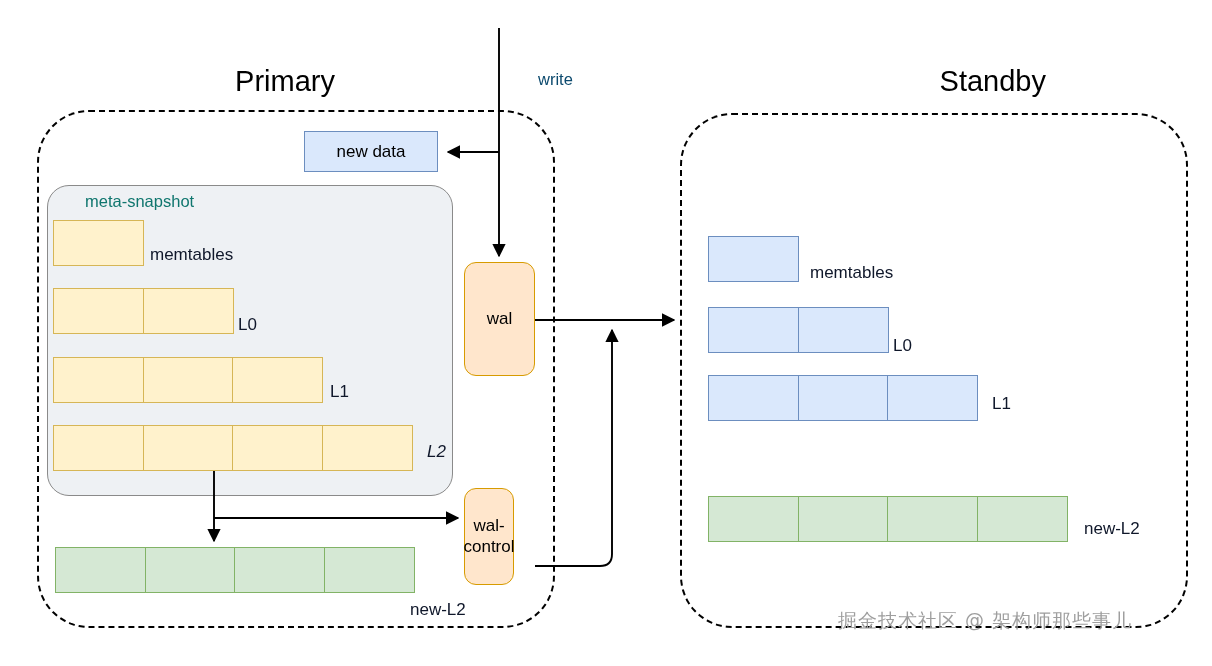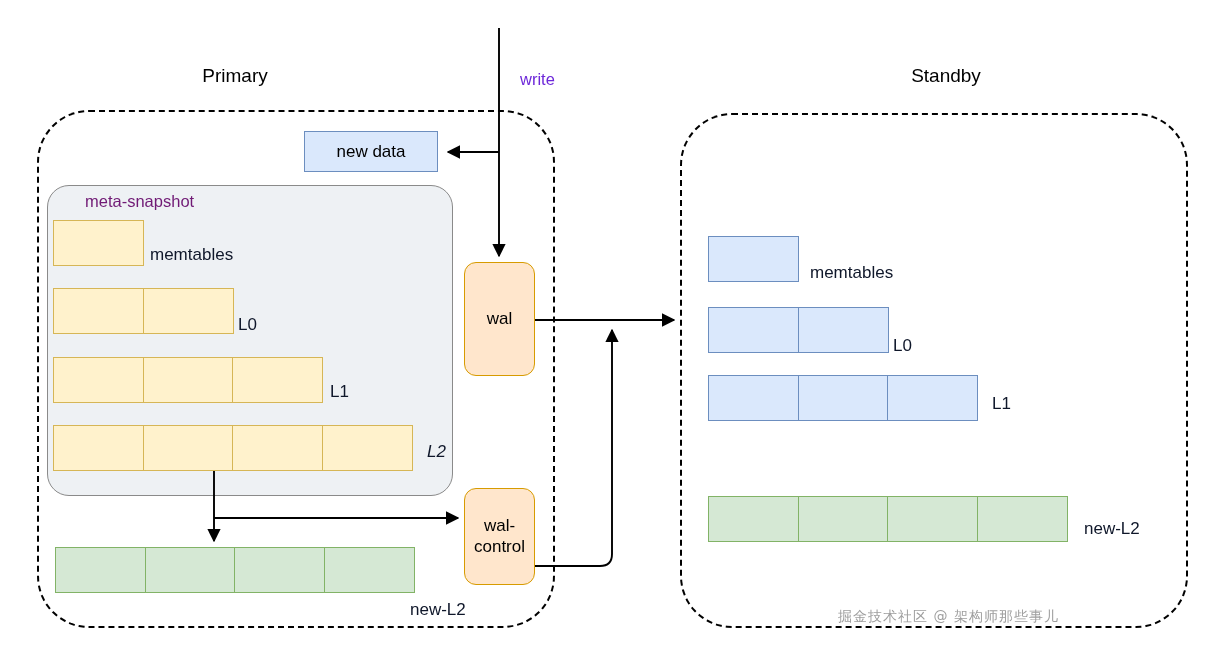--- a/index.html
+++ b/index.html
@@ -24,39 +24,39 @@
   .cluster {
     border: 2px dashed #000000;
     border-radius: 52px;
     background: transparent;
   }
   #primary-cluster { left: 37px; top: 110px; width: 518px; height: 518px; }
   #standby-cluster { left: 680px; top: 113px; width: 508px; height: 515px; }
 
   
   .cluster-title {
-    font-size: 19px;
+    font-size: 29px;
     color: #000000;
-    text-align: center;
+    text-align: right;
     white-space: nowrap;
   }
   #primary-title { left: 135px; top: 65px; width: 200px; }
   #standby-title { left: 846px; top: 65px; width: 200px; }
 
   
   #meta-snapshot {
     left: 47px; top: 185px; width: 406px; height: 311px;
     background: #eef1f4;
     border: 1.6px solid #8a8a8a;
     border-radius: 22px;
   }
   #meta-snapshot-label {
     left: 85px; top: 192px;
     font-size: 16.5px;
-    color: #701a75;
+    color: #0f766e;
     white-space: nowrap;
   }
 
   
   .row { display: flex; }
   .cell {
     width: 91px; height: 46px;
     border: 1.3px solid #d6b656;
     background: #fff2cc;
     margin-left: -1.3px;
@@ -107,48 +107,48 @@
     border-radius: 12px;
     display: flex;
     align-items: center;
     justify-content: center;
     text-align: center;
     font-size: 17px;
     color: #000;
     line-height: 1.18;
   }
   #wal-box { left: 464px; top: 262px; width: 71px; height: 114px; }
-  #wal-control-box { left: 464px; top: 488px; width: 71px; height: 97px; }
+  #wal-control-box { left: 464px; top: 488px; width: 50px; height: 97px; }
 
   
   #new-data-box {
     left: 304px; top: 131px; width: 134px; height: 41px;
     background: #dae8fc;
     border: 1.3px solid #6c8ebf;
     display: flex; align-items: center; justify-content: center;
     font-size: 17px; color: #000;
   }
 
   
   #write-label {
-    left: 520px; top: 70px;
-    font-size: 16.5px; color: #6d28d9;
+    left: 538px; top: 70px;
+    font-size: 16.5px; color: #0c4a6e;
     white-space: nowrap;
   }
 
   
   #connectors {
     left: 0; top: 0; width: 1212px; height: 666px;
     pointer-events: none;
   }
 
   
   #watermark {
     left: 838px; top: 608px;
-    font-size: 14px;
+    font-size: 19px;
     color: #9e9e9e;
     letter-spacing: 1px;
     white-space: nowrap;
     font-family: "DejaVu Sans", sans-serif;
   }
 </style>
 </head>
 <body>
 
 <div id="stage">

